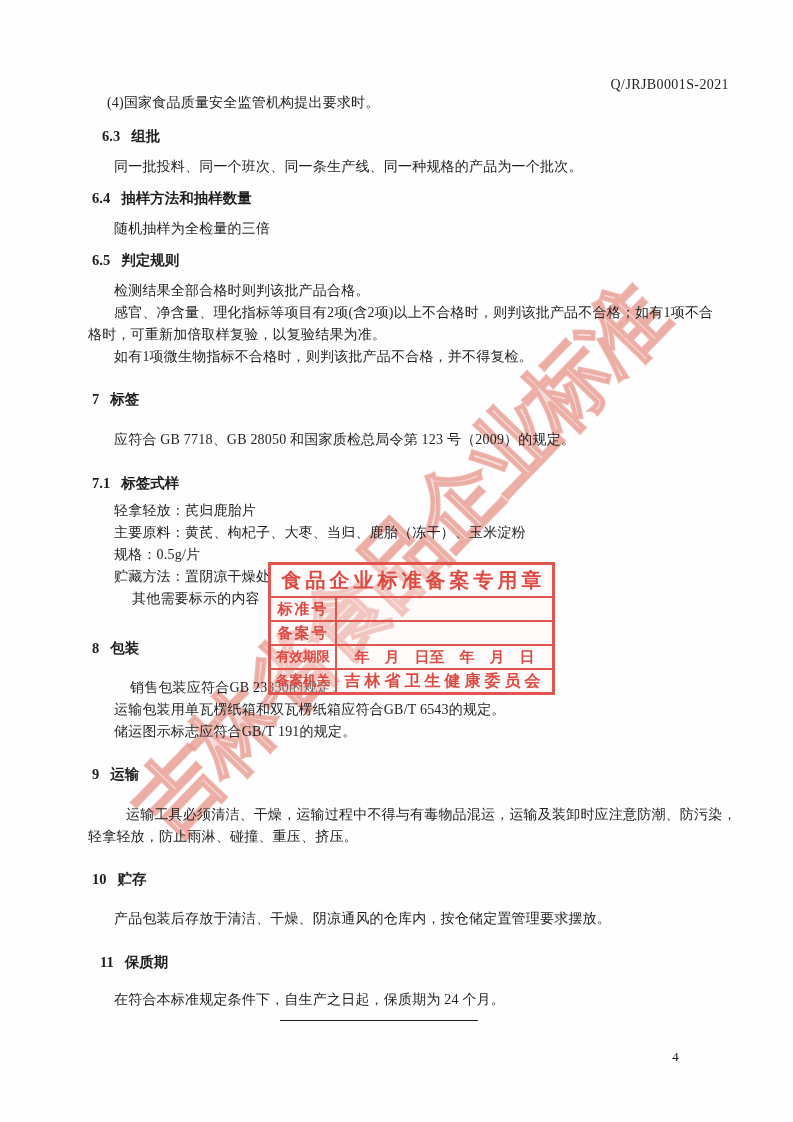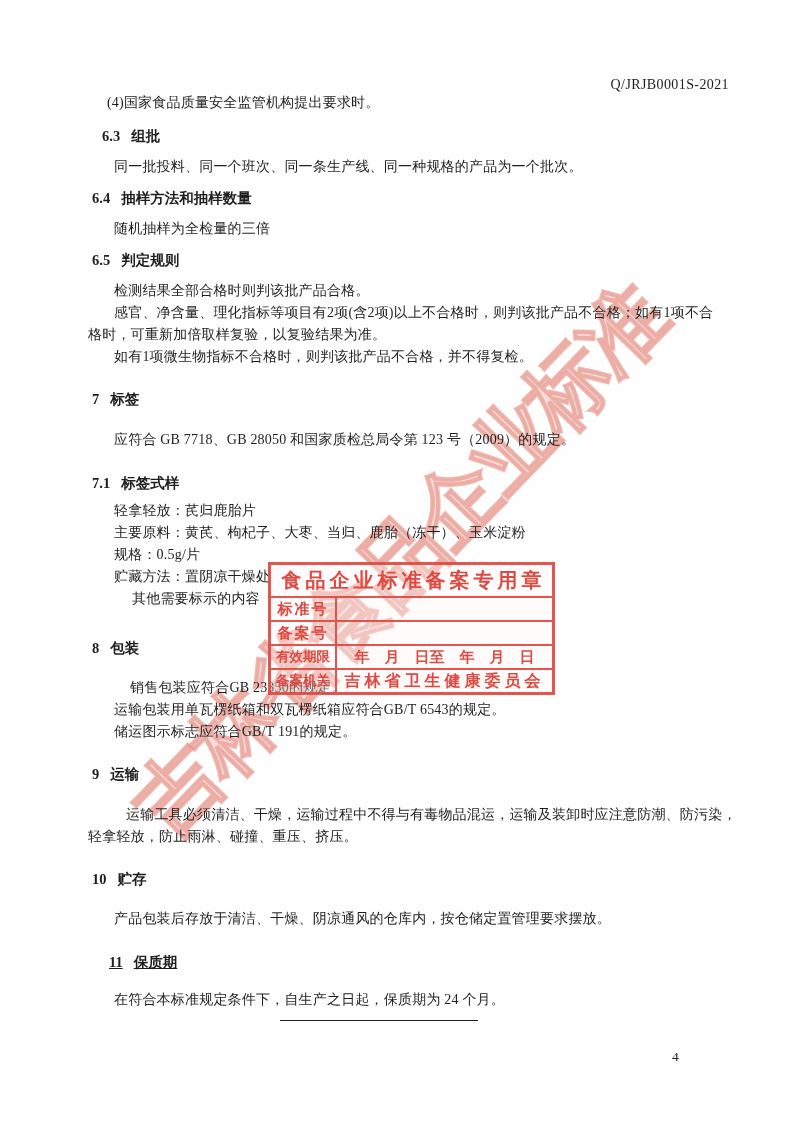--- a/index.html
+++ b/index.html
@@ -121,21 +121,21 @@
     <span class="hnum">9</span><span class="htitle">运输</span>
   </div>
   <div class="line" style="top:807px; left:126px;">运输工具必须清洁、干燥，运输过程中不得与有毒物品混运，运输及装卸时应注意防潮、防污染，</div>
   <div class="line" style="top:829px; left:88px;">轻拿轻放，防止雨淋、碰撞、重压、挤压。</div>
 
   <div class="heading" style="top:870px; left:92px;">
     <span class="hnum">10</span><span class="htitle">贮存</span>
   </div>
   <div class="line" style="top:911px; left:114px;">产品包装后存放于清洁、干燥、阴凉通风的仓库内，按仓储定置管理要求摆放。</div>
 
-  <div class="heading" style="top:953px; left:109px;text-decoration:underline;">
+  <div class="heading" style="top:953px; left:100px;">
     <span class="hnum">11</span><span class="htitle">保质期</span>
   </div>
   <div class="line" style="top:992px; left:114px;">在符合本标准规定条件下，自生产之日起，保质期为 24 个月。</div>
 
   <div class="stamp">
     <div class="stamp-title">食品企业标准备案专用章</div>
     <div class="stamp-row">
       <div class="stamp-label">标准号</div>
       <div class="stamp-value"></div>
     </div>

